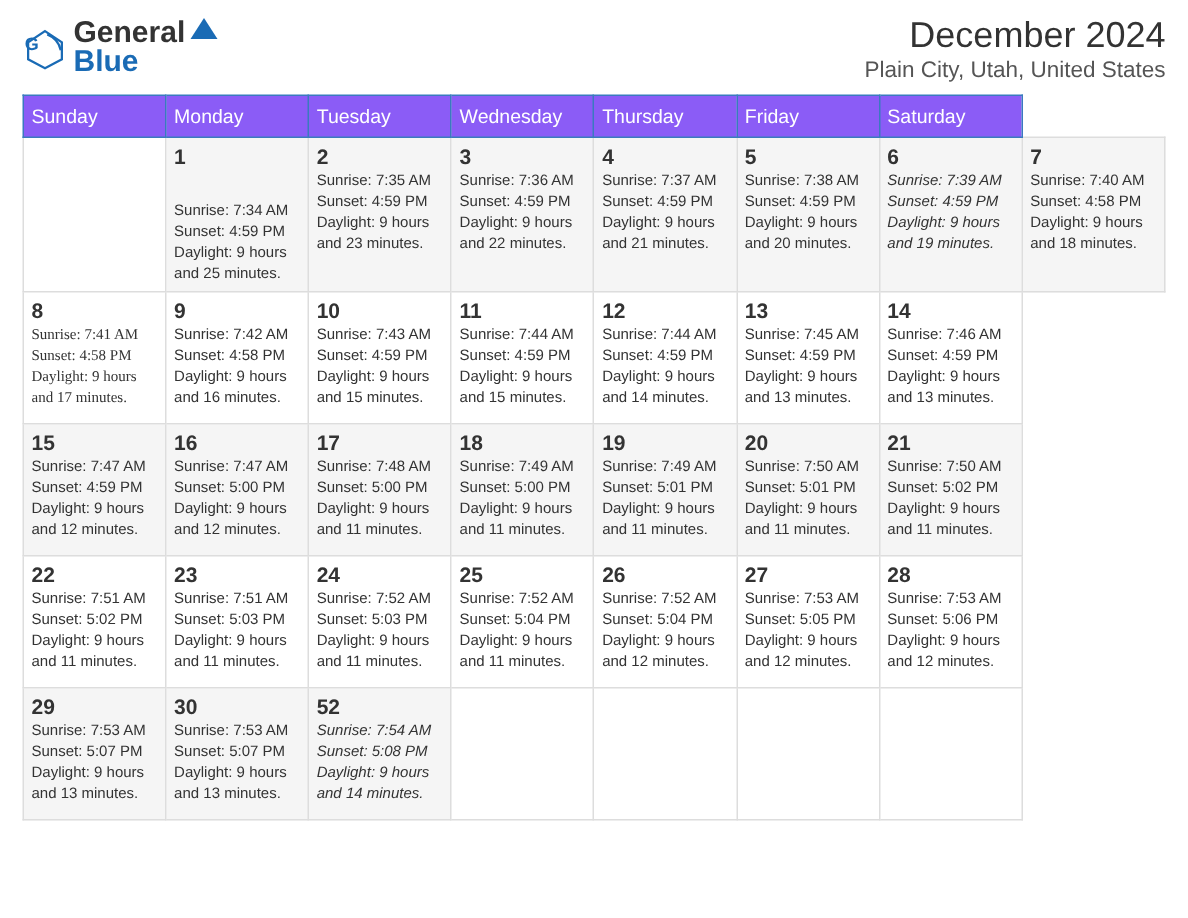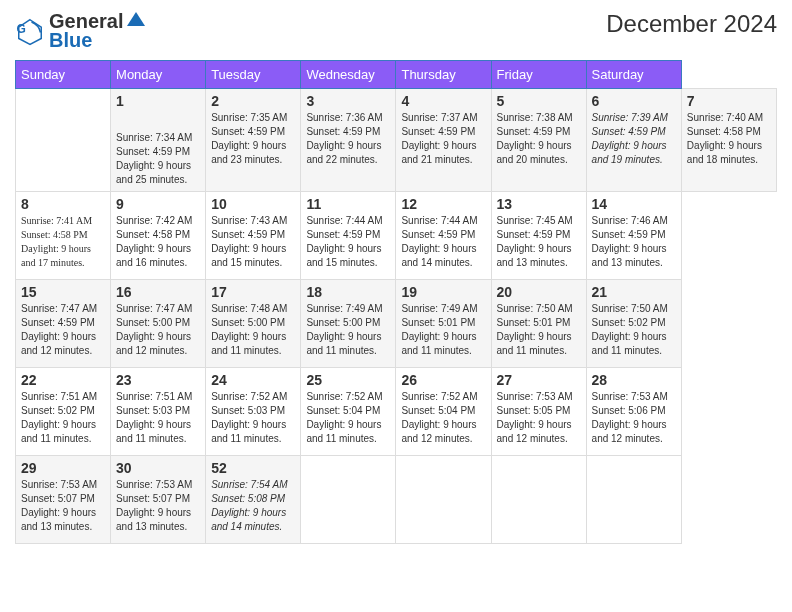--- a/index.html
+++ b/index.html
@@ -105,20 +105,21 @@
           <span style="font-size:20px;font-weight:bold;color:#333;">General</span>
           <svg width="22" height="18" viewBox="0 0 22 18" style="margin:0 3px 0 2px;">
             <polygon points="2,16 20,16 11,2" fill="#1a6bb5"></polygon>
           </svg>
         </div>
         <div style="font-size:20px;font-weight:bold;color:#1a6bb5;margin-top:-4px;">Blue</div>
       </div>
     </div>
     <div class="title-section">
       <div class="month-title">December 2024</div>
+      <div class="location">Plain City, Utah, United States</div>
     </div>
   </div>
 
   <table>
     <thead>
       <tr>
         <th>Sunday</th>
         <th>Monday</th>
         <th>Tuesday</th>
         <th>Wednesday</th>

